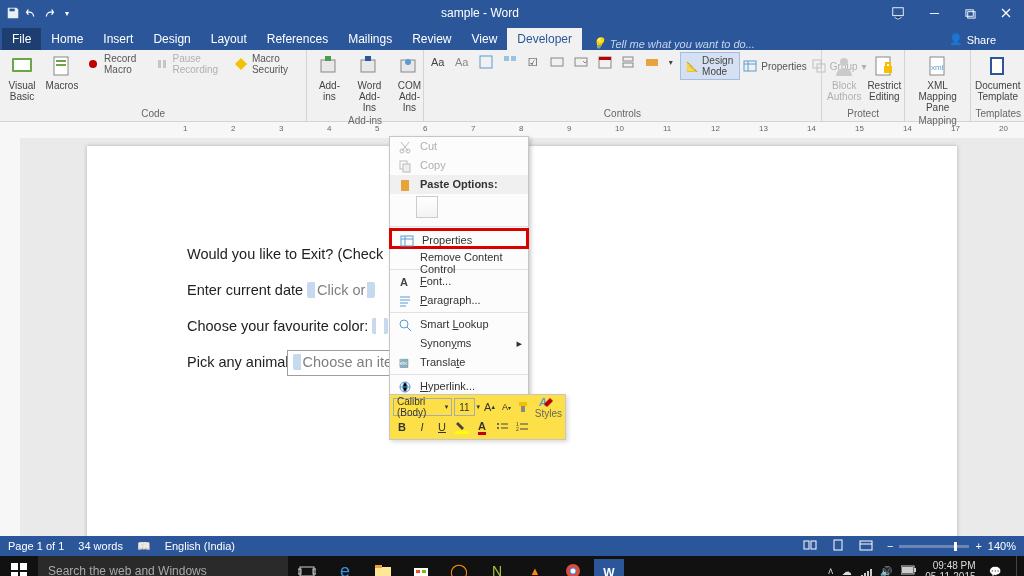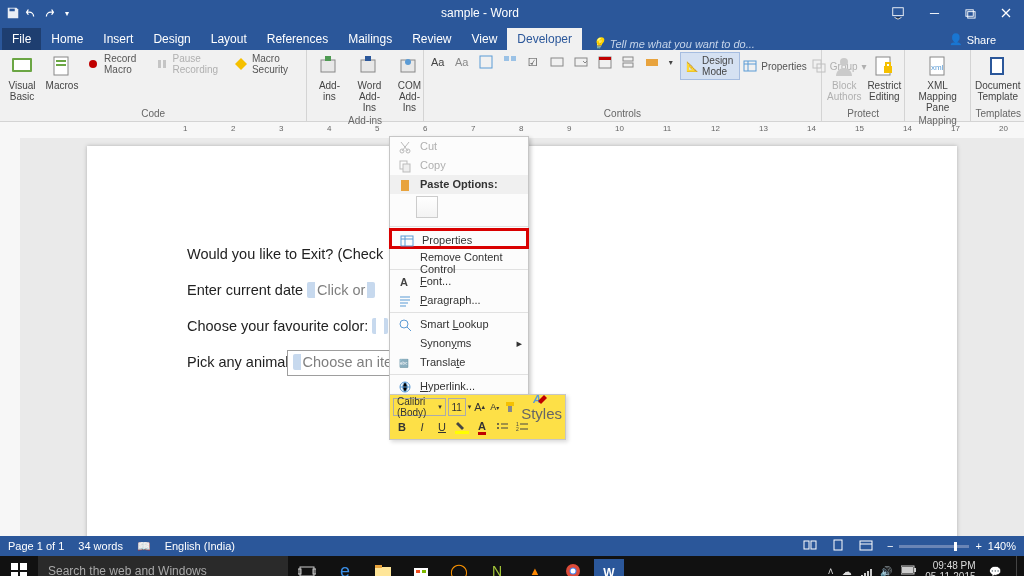--- a/index.html
+++ b/index.html
@@ -61,21 +61,21 @@
 .ctxmenu .sep{height:1px;background:#E1E1E1;margin:2px 0}
 .ctxmenu .hi{border:2px solid #D90000;outline:1px solid #D90000;position:relative}
 .ctxmenu .sub{position:absolute;right:6px}
 
 
 .minibar{position:absolute;left:389px;top:394px;width:177px;background:#fde047;border:1px solid #C6C6C6;box-shadow:2px 2px 4px rgba(0,0,0,.15);padding:2px 3px;font-size:11px}
 .minibar .row{display:flex;align-items:center;gap:2px;height:20px}
 .minibar .fname{width:70px;display:flex;align-items:center;justify-content:space-between;border:1px solid #ABABAB;padding:0 3px;font-size:10px;height:18px}
 .minibar .fsize{width:24px;display:flex;align-items:center;justify-content:center;border:1px solid #ABABAB;font-size:10px;height:18px}
 .minibar .btn{width:18px;height:18px;display:flex;align-items:center;justify-content:center}
-.styleslabel{font-size:15px;color:#666;margin-left:auto;text-align:right}
+.styleslabel{font-size:10px;color:#666;margin-left:auto;text-align:right}
 
 
 .statusbar{height:20px;background:#2B579A;display:flex;align-items:center;color:#fff;font-size:11px;padding:0 8px;gap:14px}
 .statusbar .spacer{flex:1}
 .statusbar .zoom{display:flex;align-items:center;gap:6px}
 .statusbar svg{width:14px;height:14px;stroke:#fff}
 
 
 .taskbar{height:30px;background:#111;display:flex;align-items:center;color:#ccc}
 .taskbar .start{width:38px;height:100%;display:flex;align-items:center;justify-content:center}

